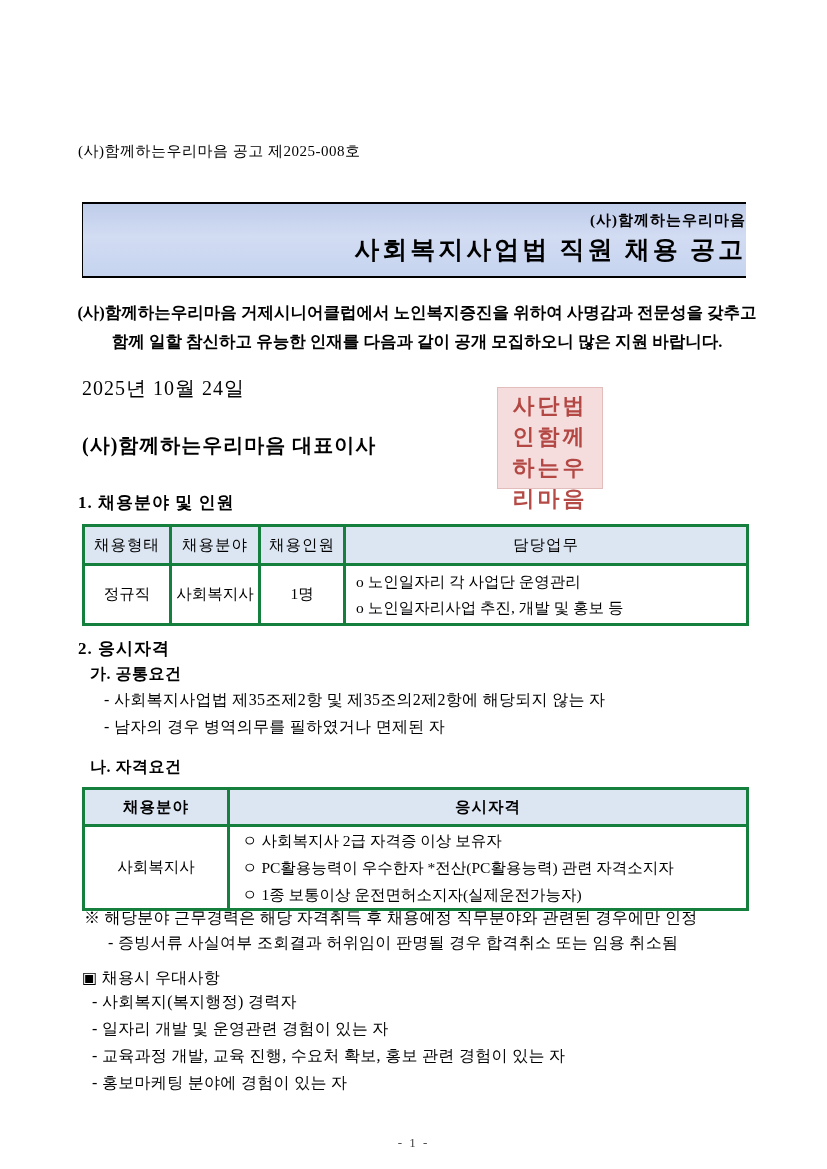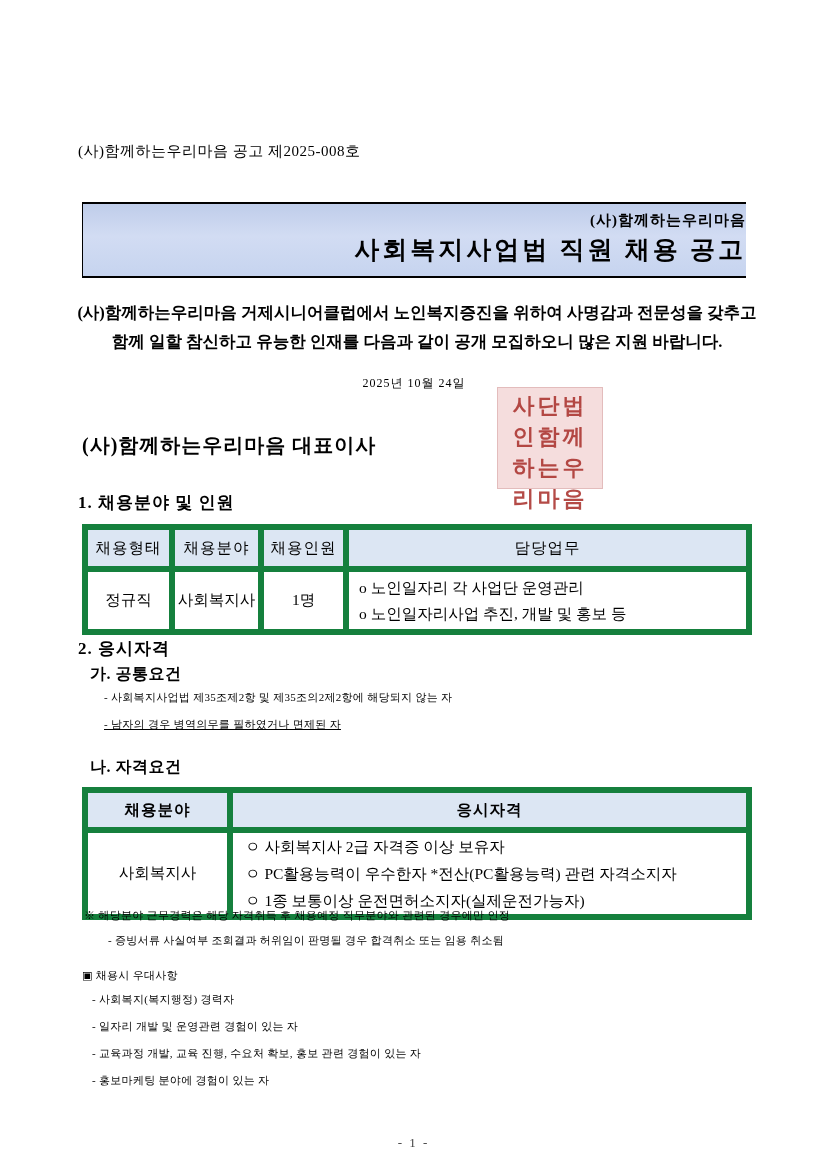--- a/index.html
+++ b/index.html
@@ -18,39 +18,39 @@
     background:linear-gradient(180deg,#bfcdea 0%,#d2dcf3 45%,#c6d4ef 100%);
     border-top:2.5px solid #000;border-bottom:2.5px solid #000;border-left:1px solid #000;
     text-align:right;
   }
   .title-box .org{margin-top:7px;font-size:15px;font-weight:bold;letter-spacing:1px;}
   .title-box .main-title{margin-top:3px;font-size:25px;font-weight:bold;letter-spacing:3px;}
 
   
   .intro{left:72px;top:268px;width:690px;text-align:center;font-size:16.5px;font-weight:bold;line-height:29px;}
 
-  .date-line{left:82px;top:345px;width:664px;text-align:center;font-size:12px;letter-spacing:1px;}
+  .date-line{left:82px;top:345px;width:664px;font-size:20px;letter-spacing:1px;}
 
   .signer{left:82px;top:402px;width:706px;text-align:left;font-size:20px;font-weight:bold;letter-spacing:1px;z-index:2;}
 
   .stamp{
     left:497px;top:357px;width:106px;height:102px;z-index:1;
     background:#f5dddd;border:1px solid #e3bcbc;box-sizing:border-box;
     color:rgba(170,50,46,.88);font-weight:bold;font-size:22px;line-height:31px;
     letter-spacing:3px;text-align:center;word-break:break-all;padding:2px 10px;
     filter:blur(.4px);
   }
 
   .sec-heading{font-size:17px;font-weight:bold;letter-spacing:1px;}
   .sub-heading{font-size:16px;font-weight:bold;letter-spacing:.5px;}
-  .body-line{font-size:11px;letter-spacing:.3px;}
+  .body-line{font-size:16px;letter-spacing:.3px;}
 
   table.doc{border-collapse:collapse;table-layout:fixed;background:#fff;}
   table.doc{border:1.5px solid #000;}
-  table.doc th,table.doc td{border:6px solid #15803d;font-size:15.5px;padding:0;}
+  table.doc th,table.doc td{border:3px solid #15803d;font-size:15.5px;padding:0;}
   table.doc th{background:#dce6f3;text-align:center;}
   table.doc td{text-align:center;}
   #table1{left:82px;top:494px;width:664px;}
   #table1 th{height:36px;font-weight:normal;letter-spacing:1px;}
   #table1 td{height:57px;}
   #table1 td.duties{text-align:left;padding-left:10px;line-height:26px;}
   #table2{left:82px;top:757px;width:664px;}
   #table2 th{height:34px;font-weight:bold;letter-spacing:1px;}
   #table2 td{height:81px;}
   #table2 td.quals{text-align:left;padding-left:12px;line-height:27px;}
@@ -103,21 +103,21 @@
         <div>o 노인일자리 각 사업단 운영관리</div>
         <div>o 노인일자리사업 추진, 개발 및 홍보 등</div>
       </td>
     </tr>
   </tbody>
     </table>
 
   <div class="abs sec-heading" style="left:78px;top:607px;">2. 응시자격</div>
   <div class="abs sub-heading" style="left:90px;top:634px;">가. 공통요건</div>
   <div class="abs body-line" style="left:104px;top:660px;">- 사회복지사업법 제35조제2항 및 제35조의2제2항에 해당되지 않는 자</div>
-  <div class="abs body-line" style="left:104px;top:687px;text-decoration:underline;">- 남자의 경우 병역의무를 필하였거나 면제된 자</div>
+  <div class="abs body-line" style="left:104px;top:687px;">- 남자의 경우 병역의무를 필하였거나 면제된 자</div>
   <div class="abs sub-heading" style="left:90px;top:727px;">나. 자격요건</div>
 
   <table class="abs doc" id="table2">
     <colgroup>
         <col style="width:145px">
         <col style="width:519px">
       </colgroup>
     <tbody>
         <tr>
       <th>채용분야</th>

